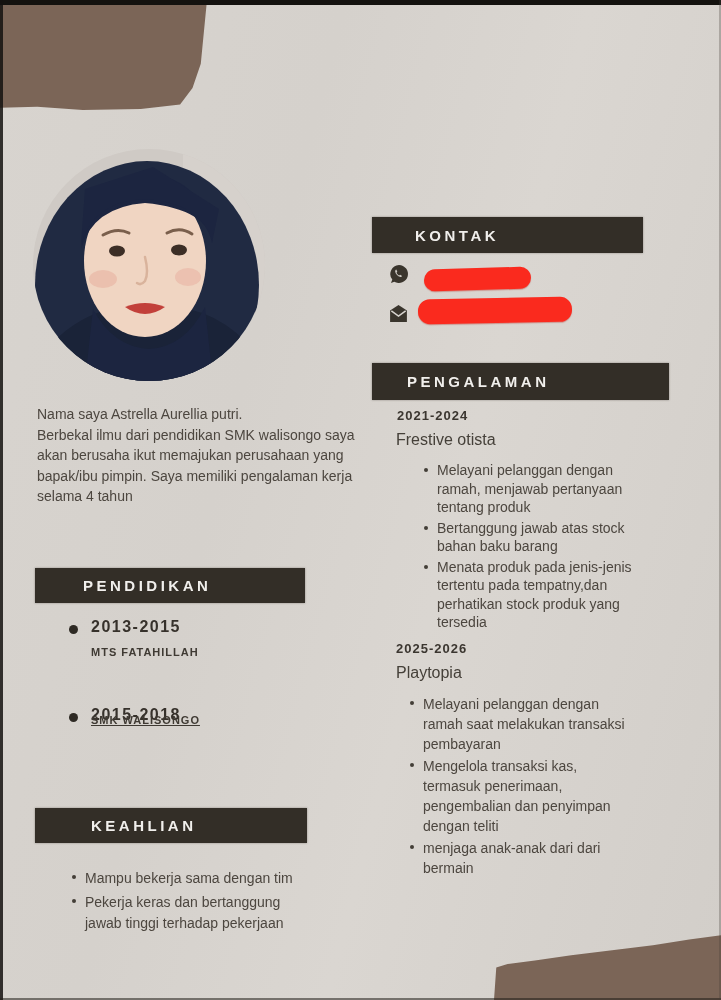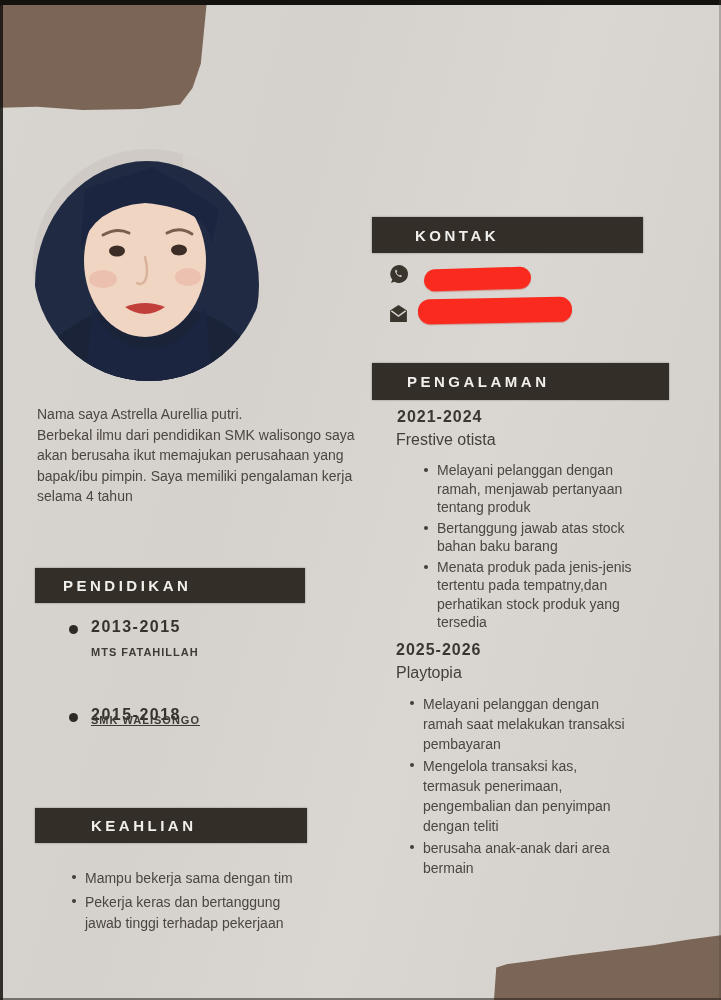--- a/index.html
+++ b/index.html
@@ -38,38 +38,38 @@
 
   .section-bar{
     position:absolute;z-index:5;
     background:#332e27;color:#f1efec;
     font-weight:bold;font-size:15px;letter-spacing:3.5px;
     display:flex;align-items:center;
     box-shadow:0 0 2px rgba(40,35,28,.4);
   }
   .bar-kontak{left:372px;top:217px;width:271px;height:36px;padding-left:43px;box-sizing:border-box;}
   .bar-pengalaman{left:372px;top:363px;width:297px;height:37px;padding-left:35px;box-sizing:border-box;}
-  .bar-pendidikan{left:35px;top:568px;width:270px;height:35px;padding-left:28px;box-sizing:border-box;}
+  .bar-pendidikan{left:35px;top:568px;width:270px;height:35px;padding-left:48px;box-sizing:border-box;}
   .bar-keahlian{left:35px;top:808px;width:272px;height:35px;padding-left:56px;box-sizing:border-box;}
 
   .contact-row{position:absolute;z-index:5;display:flex;align-items:center;}
   .contact-row .icon{display:inline-block;}
   .redaction{
     background:#fa2a1e;border-radius:12px;z-index:6;position:absolute;
     box-shadow:0 1px 1px rgba(180,30,20,.35);
   }
   .redact-1{left:424px;top:268px;width:107px;height:22px;transform:rotate(-1.6deg);}
   .redact-2{left:418px;top:298px;width:154px;height:25px;transform:rotate(-1deg);}
 
   .about{
     position:absolute;left:37px;top:404px;width:326px;z-index:5;
     font-size:14px;line-height:20.5px;color:#4c463f;
   }
 
-  .job-period{position:absolute;z-index:5;font-weight:bold;font-size:16px;letter-spacing:1px;color:#3b3630;}
+  .job-period{position:absolute;z-index:5;font-weight:bold;font-size:13px;letter-spacing:1px;color:#3b3630;}
   .job-company{position:absolute;z-index:5;font-size:16px;color:#454039;}
   .p1{left:397px;top:408px;}
   .c1{left:396px;top:431px;}
   .p2{left:396px;top:641px;}
   .c2{left:396px;top:664px;}
 
   .bullets{position:absolute;z-index:5;width:232px;font-size:14px;color:#4c463f;}
   .bullets-job1{left:424px;top:461px;}
   .bullets-job1 .bullet-text{line-height:18.5px;}
   .bullets-job2{left:410px;top:694px;}
@@ -183,21 +183,21 @@
     <div class="bullet">
       <span class="dot"></span>
       <span class="bullet-text">Melayani pelanggan dengan ramah saat melakukan transaksi pembayaran</span>
     </div>
     <div class="bullet">
       <span class="dot"></span>
       <span class="bullet-text">Mengelola transaksi kas, termasuk penerimaan, pengembalian dan penyimpan dengan teliti</span>
     </div>
     <div class="bullet">
       <span class="dot"></span>
-      <span class="bullet-text">berusaha anak-anak dari area bermain</span>
+      <span class="bullet-text">menjaga anak-anak dari dari bermain</span>
     </div>
   </div>
 
   <div class="about">
     <div>Nama saya Astrella Aurellia putri.</div>
     <div>Berbekal ilmu dari pendidikan SMK walisongo saya akan berusaha ikut memajukan perusahaan yang bapak/ibu pimpin. Saya memiliki pengalaman kerja selama 4 tahun</div>
   </div>
 
   <div class="section-bar bar-pendidikan">
     <span>PENDIDIKAN</span>

